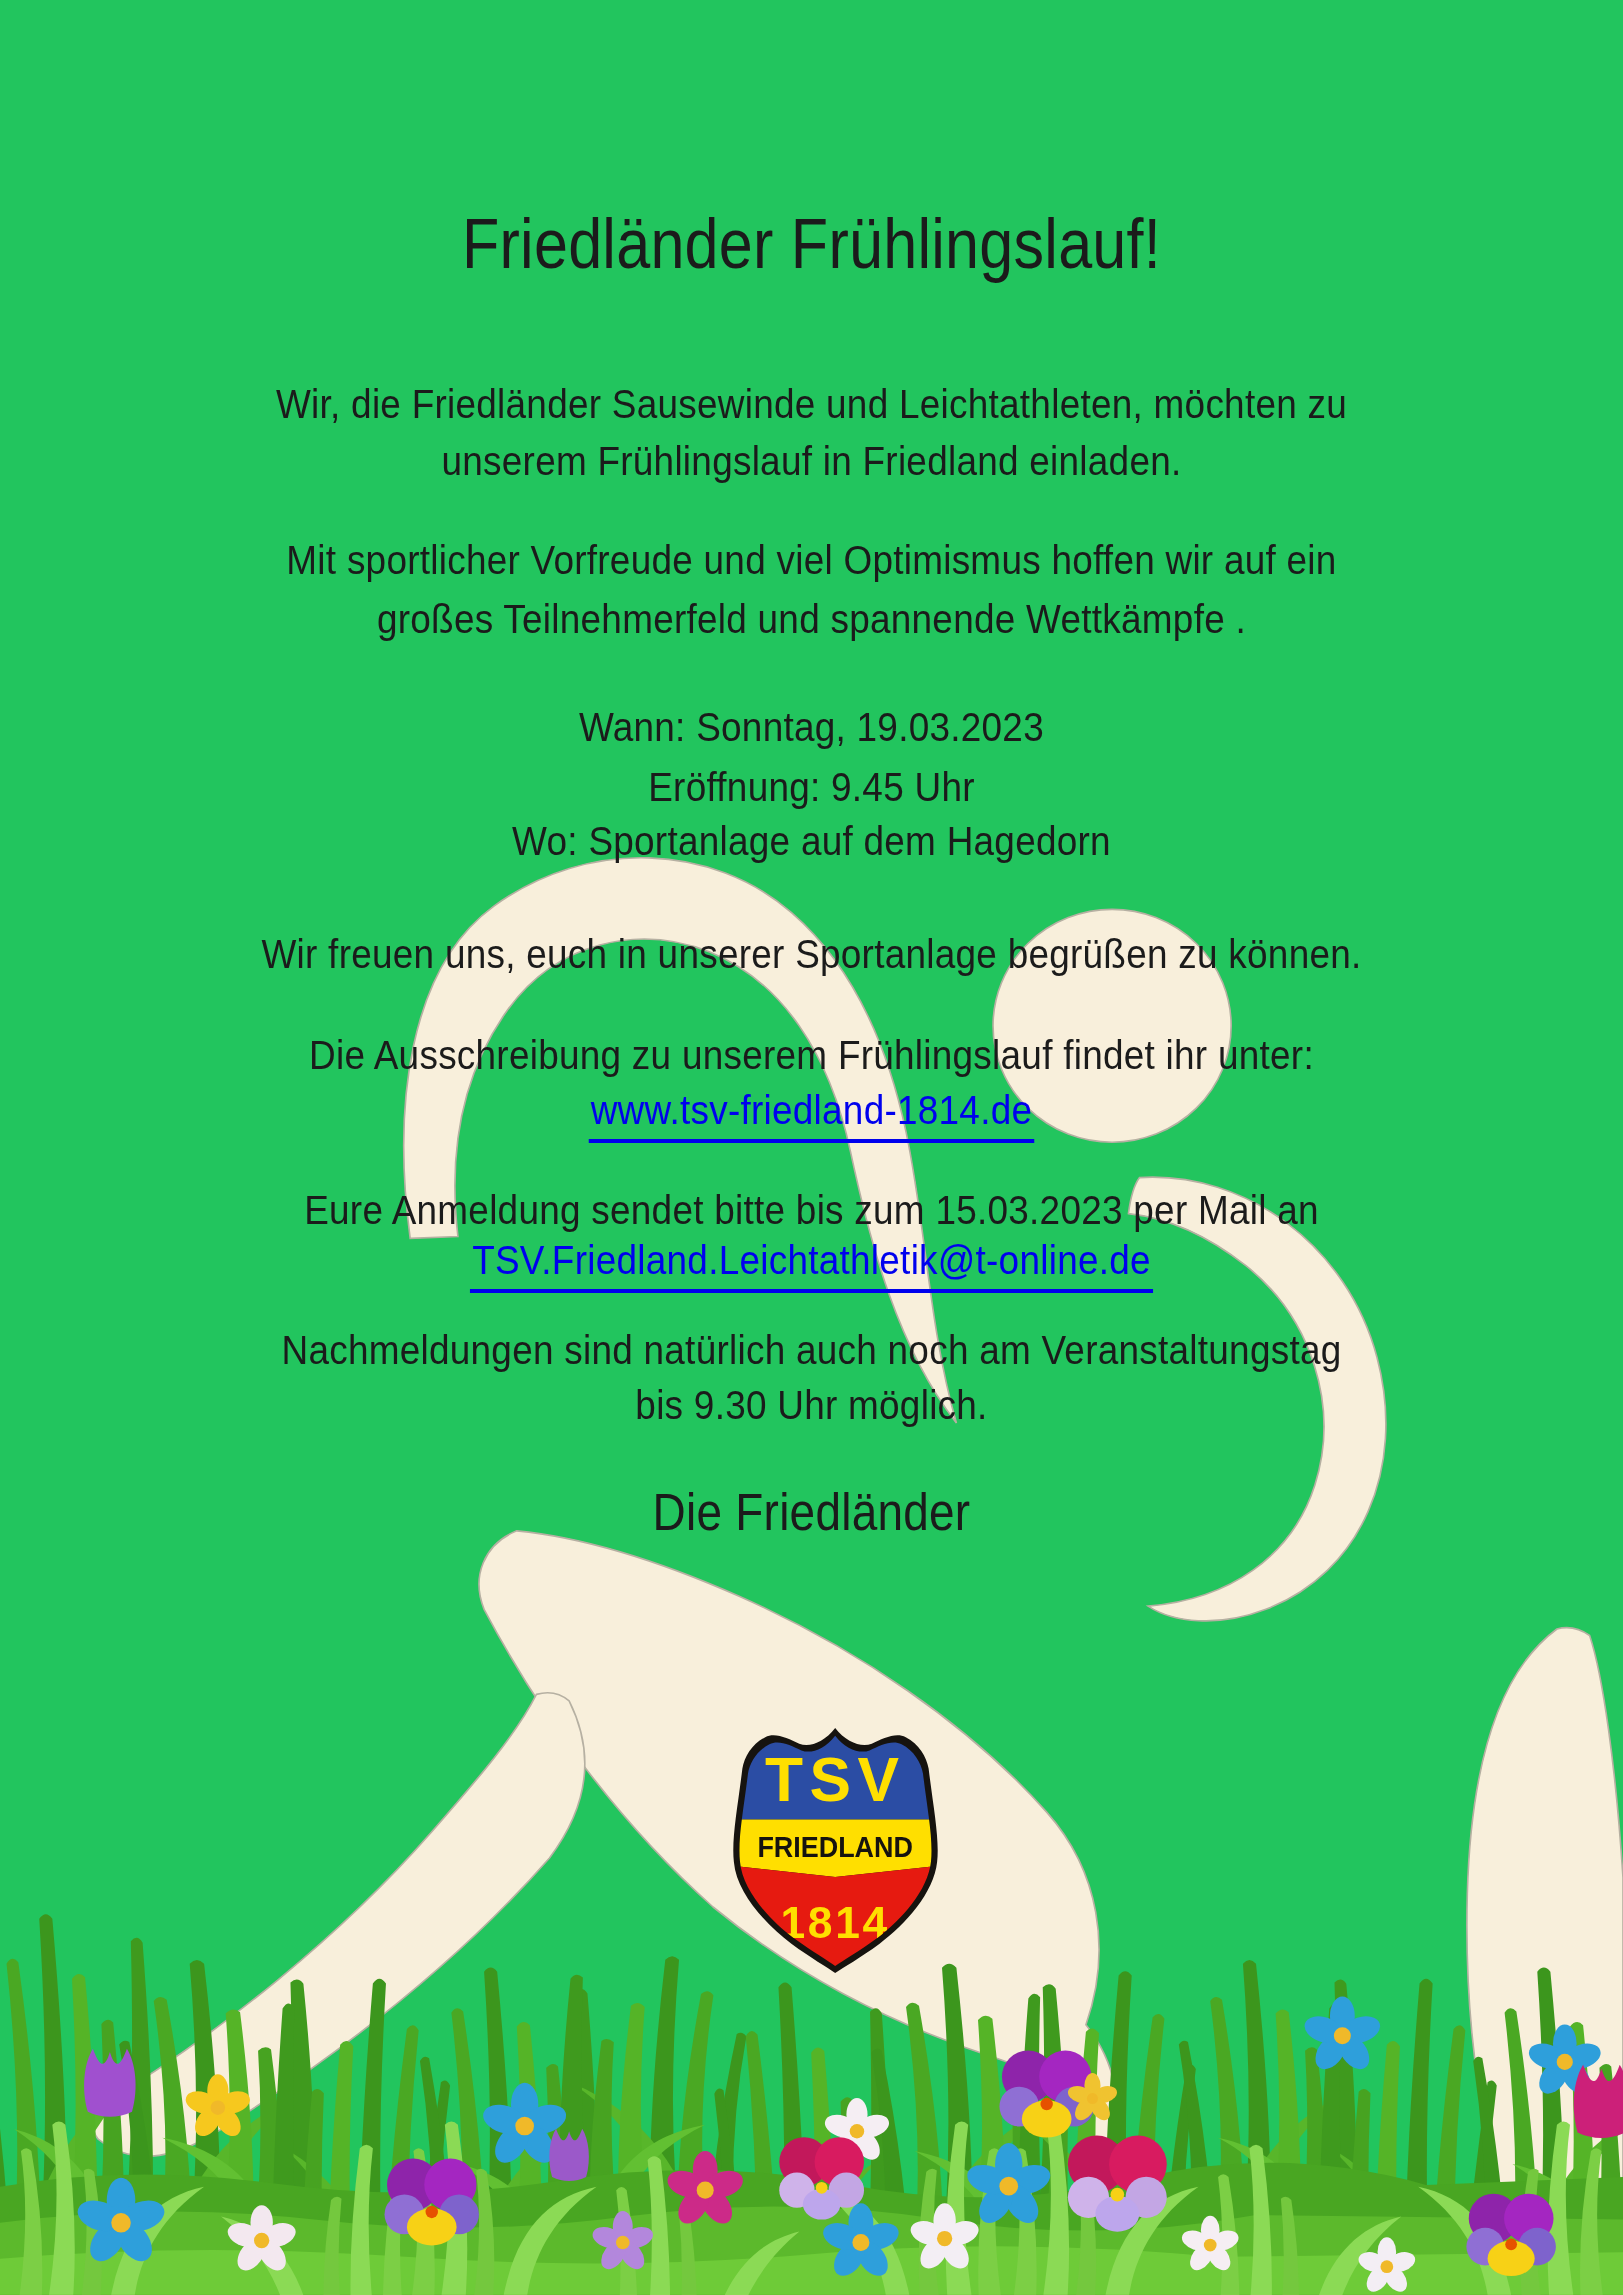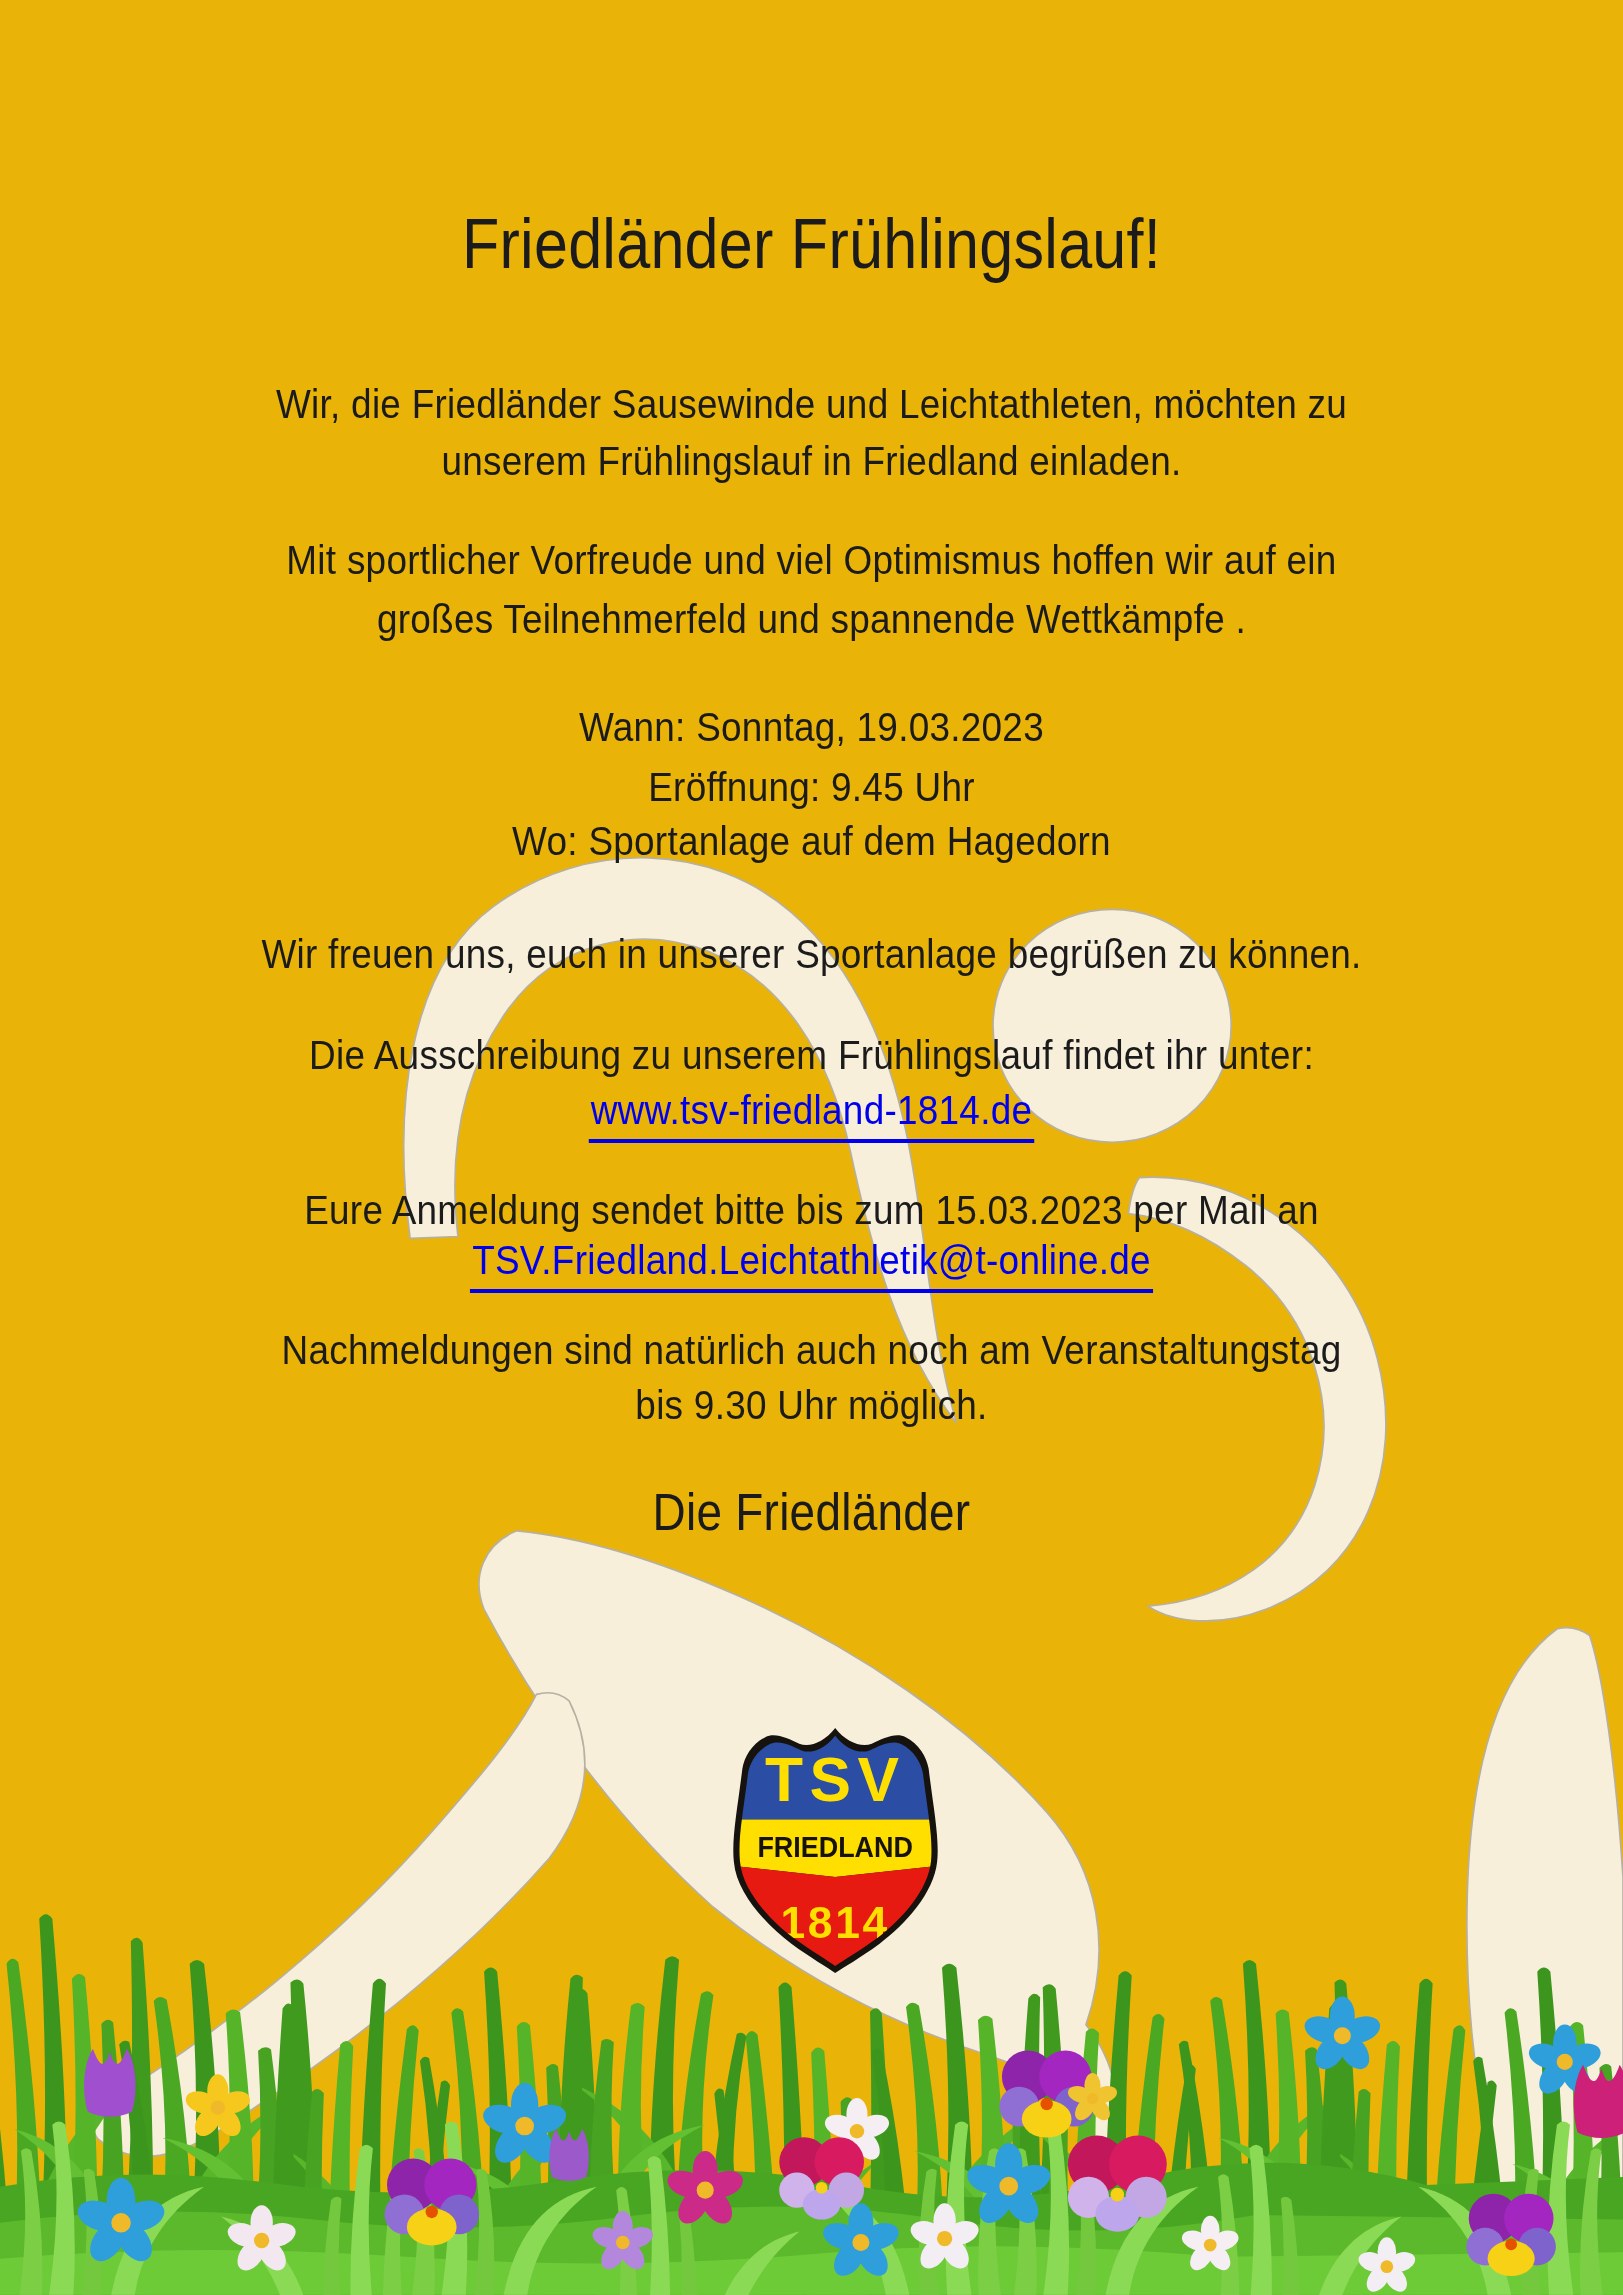--- a/index.html
+++ b/index.html
@@ -1,19 +1,19 @@
 <!DOCTYPE html>
 <html style="font-size:10.5px"><head>
 <meta charset="utf-8">
 <style>
   html,body{margin:0;padding:0;background:#fff;}
   .page{
     position:relative;
     width:1623px;height:2295px;
-    background:#eab308;
+    background:#22c55e;
     overflow:hidden;
     font-family:"Liberation Sans","DejaVu Sans",sans-serif;
     color:#1b1b1b;
   }
   svg{display:block;}
   .watermark{position:absolute;left:0;top:0;z-index:0;}
   .textlayer{position:absolute;left:0;top:0;width:100%;height:100%;z-index:2;}
   .line{
     position:absolute;left:0;width:1623px;
     text-align:center;line-height:1;

